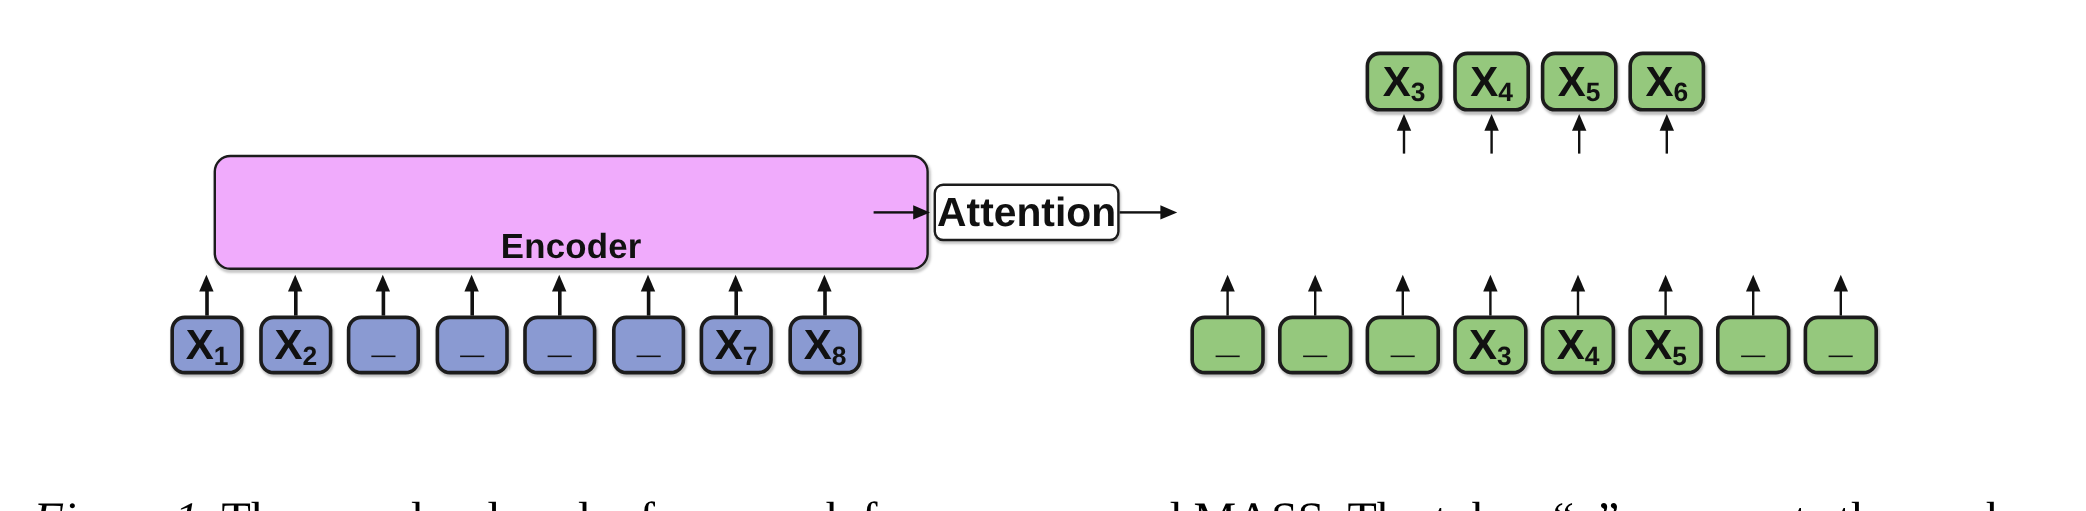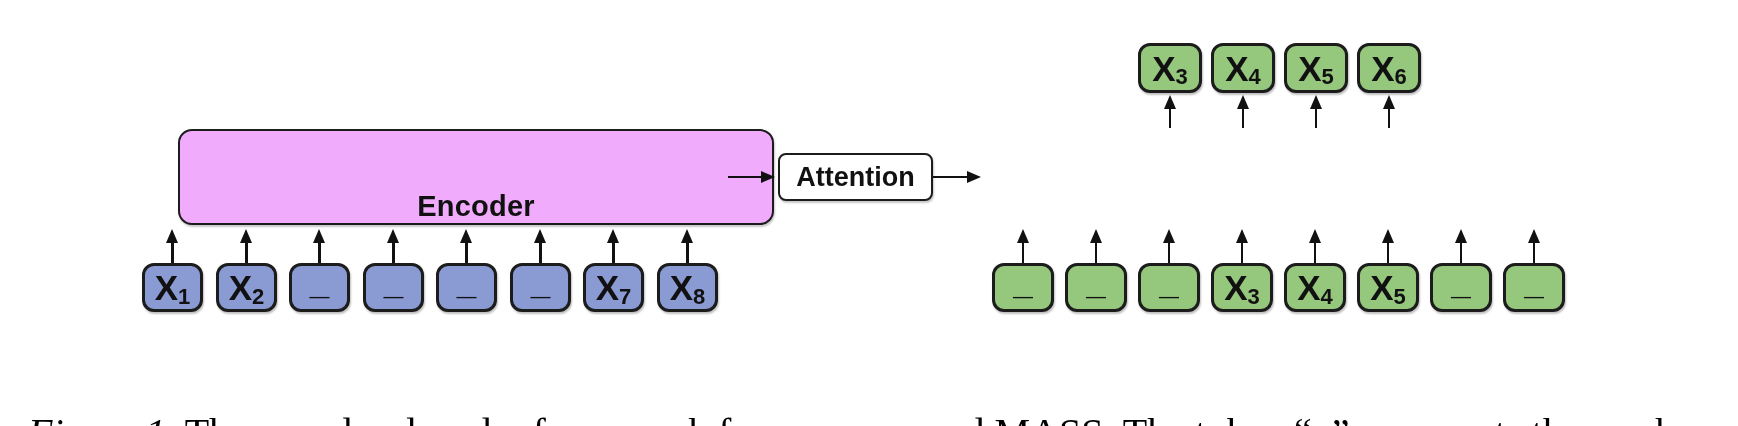--- a/index.html
+++ b/index.html
@@ -25,21 +25,21 @@
     font-size:29px;font-weight:600;color:#111;letter-spacing:0.2px;
   }
   #encoder-box{left:132px;top:129px;width:596px;height:96px;}
   #decoder-box{left:982px;top:129px;width:594px;height:96px;}
   #attention-box{
     position:absolute;left:778px;top:153px;width:155px;height:48px;
     box-sizing:border-box;background:#fff;border:2.5px solid #1c1c1c;border-radius:8px;
     display:flex;align-items:center;justify-content:center;
     box-shadow:1px 2px 2px rgba(0,0,0,0.22);
   }
-  #attention-box .boxlabel{font-size:27px;font-weight:600;color:#111;}
+  #attention-box .boxlabel{font-size:34px;font-weight:600;color:#111;}
   
   .token{
     position:absolute;
     box-sizing:border-box;
     border:3px solid #1c1c1c;
     border-radius:12px;
     display:flex;align-items:center;justify-content:center;
     box-shadow:1px 2px 2px rgba(0,0,0,0.25);
     color:#111;
   }

